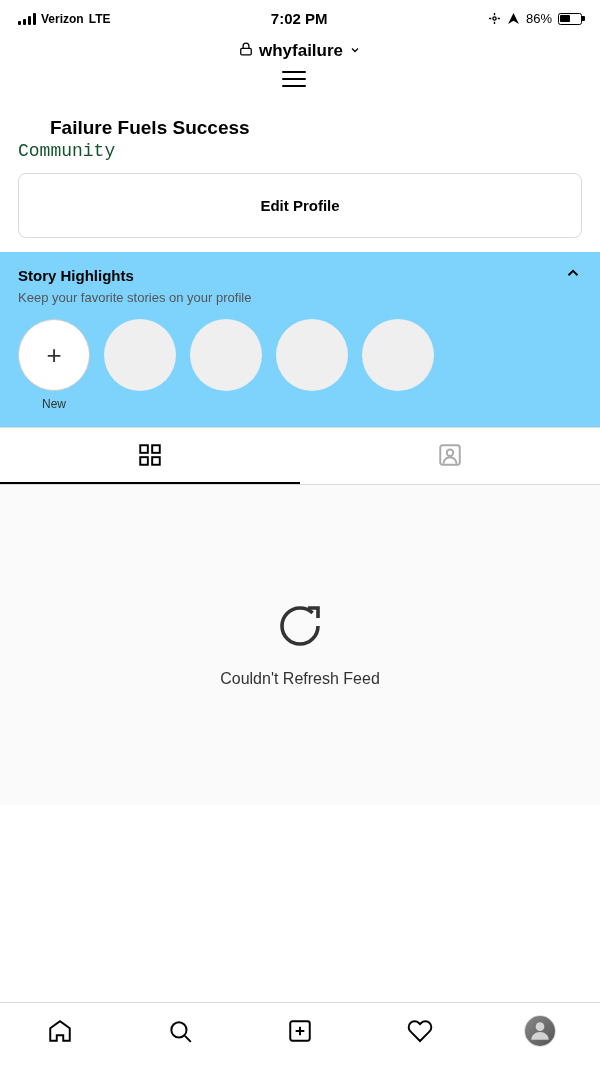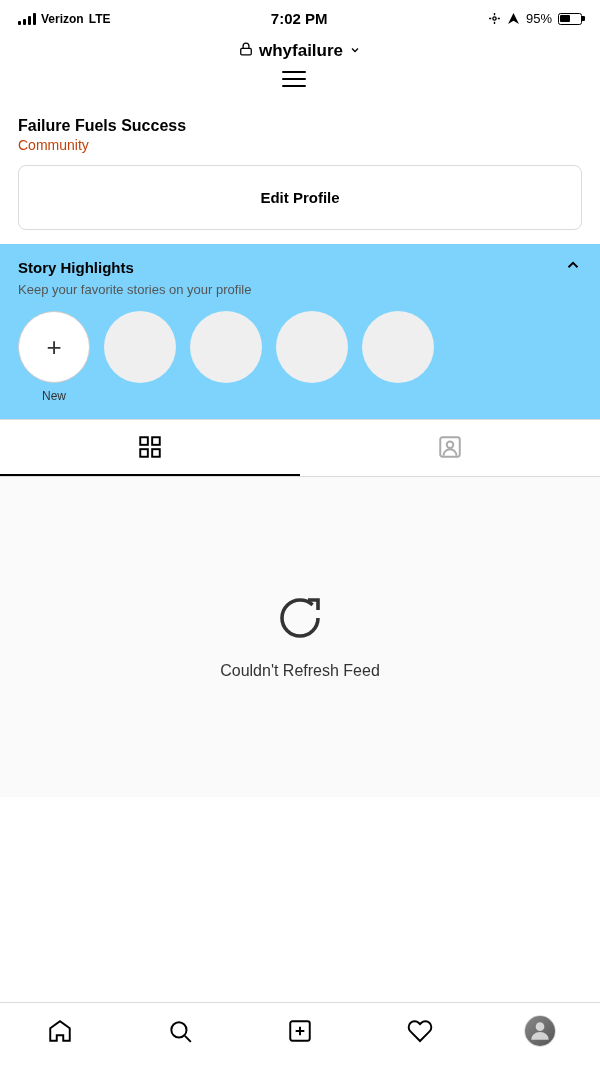--- a/index.html
+++ b/index.html
@@ -117,27 +117,29 @@
       background: #000;
       border-radius: 1px;
     }
 
     
     .profile-section {
       padding: 10px 18px 12px 18px;
       background: #fff;
     }
     .profile-name {
-      font-size: 16px;
+      font-size: 19px;
       font-weight: 700;
       margin-bottom: 2px;
+      margin-left: 32px;
     }
     .profile-category {
-      font-size: 14px;
-      color: #c2410c;
+      font-size: 18px;
+      color: #14532d;
+      font-family: Liberation Mono, monospace;
     }
 
     
     .edit-profile-btn {
       margin: 0 18px 14px 18px;
       border: 1.5px solid #dbdbdb;
       border-radius: 8px;
       padding: 23px;
       text-align: center;
       font-size: 15px;
@@ -321,21 +323,21 @@
   <div class="status-right">
 
     <svg width="13" height="13" viewBox="0 0 24 24" fill="none" stroke="#000" stroke-width="2.5">
       <circle cx="12" cy="12" r="3"></circle>
         <path d="M12 2v4M12 18v4M2 12h4M18 12h4"></path>
     </svg>
 
     <svg width="13" height="13" viewBox="0 0 24 24" fill="#000">
       <polygon points="12,2 22,22 12,16 2,22"></polygon>
     </svg>
-    <span>95%</span>
+    <span>86%</span>
     <div class="battery">
       <div class="battery-body">
           <div class="battery-fill"></div>
         </div>
     </div>
   </div>
 </div>
 
 
 <div class="header">

